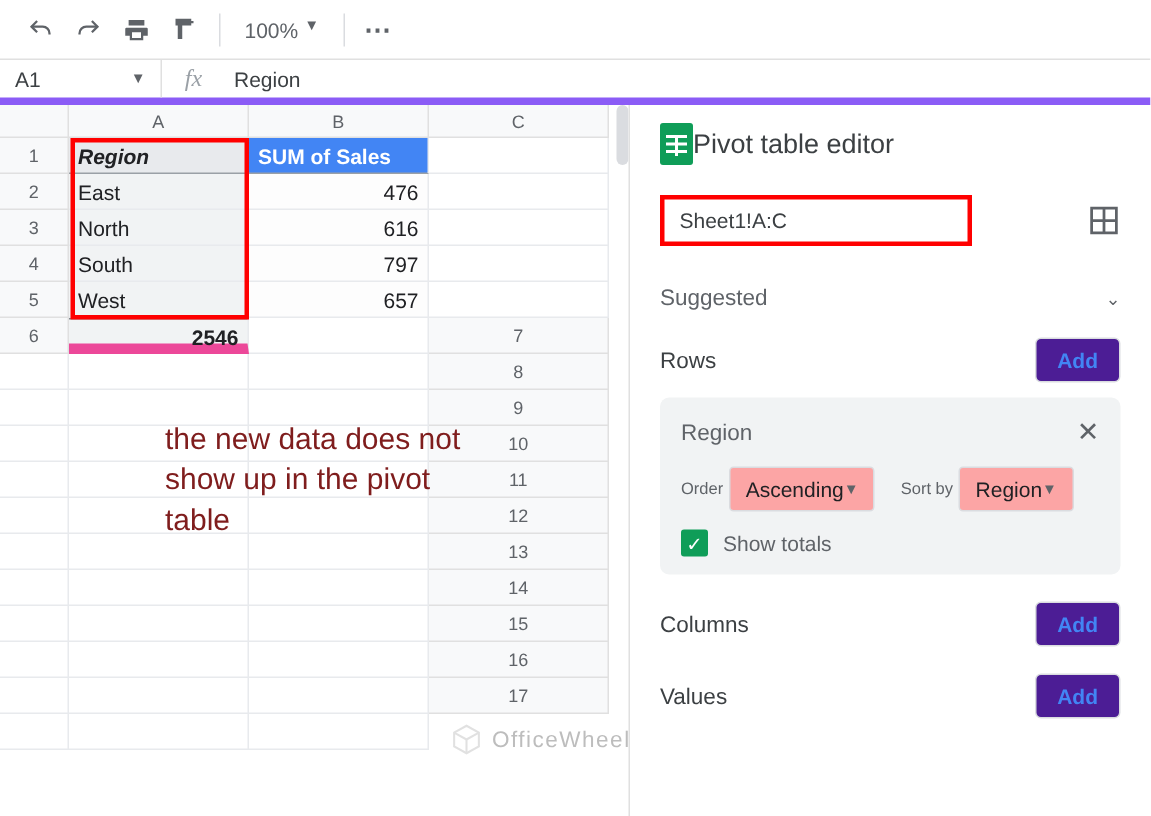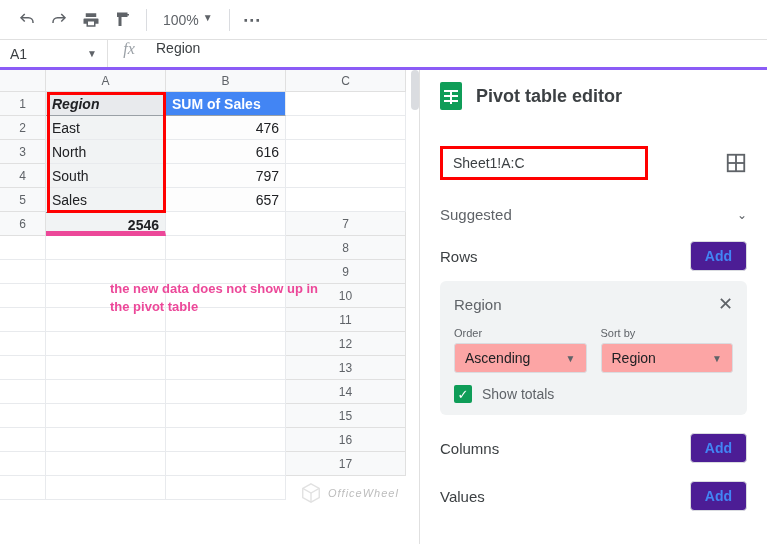--- a/index.html
+++ b/index.html
@@ -29,21 +29,22 @@
     font-size: 18px;
   }
   .tb-sep { width: 1px; height: 22px; background: #dadce0; margin: 0 4px; }
   .zoom { display: flex; align-items: flex-start; gap: 4px; color: #5f6368; font-size: 14px; padding: 0 6px;}
   .zoom .chev { font-size: 10px; }
   .more-dots { letter-spacing: 2px; font-weight: bold; }
   
   .fxbar {
     height: 30px;
     display: flex;
-    border-bottom: 3px solid #8b5cf6;
+    align-items: center;
+    border-bottom: 5px solid #8b5cf6;
     font-size: 14px;
     color: #3c4043;
   }
   .namebox {
     width: 108px; height: 100%;
     display: flex; align-items: center;
     padding: 0 10px;
     border-right: 1px solid #e0e0e0;
   }
   .namebox .chev { margin-left: auto; font-size: 10px; color: #5f6368;}
@@ -109,59 +110,58 @@
   .pv-head-b {
     background: #e8eaed;
     color: #fff;
     background: #4285f4;
     font-weight: bold;
     border-bottom: 1px solid #9aa0a6;
   }
   .pv-data-a { background: #f1f3f4; }
   .pv-data-b { text-align: right; background: #fdfdfd;}
   .pv-total-a { background: #e8eaed; font-weight: bold; border-top: 1px solid #80868b; border-bottom: 1px solid #80868b;}
-  .pv-total-b { background: #f1f3f4; font-weight: bold; text-align: right; border-top: 1px solid #80868b; border-bottom: 5px solid #ec4899;}
+  .pv-total-b { background: #f1f3f4; font-weight: bold; text-align: right; border-top: 1px solid #80868b; border-bottom: 7px solid #ec4899;}
   
   .redbox1 {
     position: absolute;
     left: 47px; top: 22px;
     width: 119px; height: 121px;
     border: 3px solid #ff0000;
     pointer-events: none;
   }
   .annot {
     position: absolute;
     left: 110px; top: 210px;
     width: 220px;
-    color: #ec4899;
-    font-weight: bold;
-    font-size: 13px;
+    color: #7f1d1d;
+    font-weight: normal;
+    font-size: 20px;
     line-height: 1.35;
   }
   .scroll-stub {
     position: absolute;
     right: 0; top: 0;
     width: 8px; height: 40px;
     background: #dadce0;
     border-radius: 4px;
   }
   .watermark {
     position: absolute;
     left: 300px; top: 412px;
     color: #bdbdbd;
-    font-size: 11px;
+    font-size: 15px;
     letter-spacing: 1px;
-    display: flex; align-items: center; gap: 6px; font-style: italic;
+    display: flex; align-items: center; gap: 6px;
   }
   .watermark svg { opacity: 0.45; }
   
   .panel-head {
-    display: flex; align-items: center; gap: 14px;
-    margin-bottom: 36px;
-    font-weight: bold;
+    display: flex; align-items: center; 
+    margin-bottom: 20px;
   }
   .gs-logo {
     width: 22px; height: 28px;
     background: #0f9d58;
     position: relative;
     border-radius: 2px;
   }
   .gs-logo::before, .gs-logo::after {
     content: ""; position: absolute; background: #fff;
   }
@@ -216,21 +216,21 @@
   }
   .chip-head {
     display: flex; align-items: center;
     font-size: 15px; color: #5f6368; font-weight: 500;
     margin-bottom: 12px;
   }
   .chip-head .x { margin-left: auto; color: #5f6368; cursor: pointer; font-size: 18px;}
   .chip-row { display: flex; gap: 14px; }
   .sel {
     flex: 1;
-    display: flex; flex-direction: column; gap: 4px;
+    display: flex; flex-direction: row; gap: 4px; align-items: center;
   }
   .sel-lbl { font-size: 11px; color: #5f6368; }
   .sel-box {
     background: #fca5a5;
     border: 1px solid #dadce0;
     border-radius: 3px;
     height: 30px;
     display: flex; align-items: center;
     padding: 0 10px;
     font-size: 14px;
@@ -317,21 +317,21 @@
       <div class="cell pv-data-a">North</div>
       <div class="cell pv-data-b">616</div>
       <div class="cell"></div>
 
       <div class="rn">4</div>
       <div class="cell pv-data-a">South</div>
       <div class="cell pv-data-b">797</div>
       <div class="cell"></div>
 
       <div class="rn">5</div>
-      <div class="cell pv-data-a">Sales</div>
+      <div class="cell pv-data-a">West</div>
       <div class="cell pv-data-b">657</div>
       <div class="cell"></div>
 
       <div class="rn">6</div>
       <div class="cell pv-total-b">2546</div>
       <div class="cell"></div>
 
       <div class="rn">7</div>
         <div class="cell"></div>
         <div class="cell"></div>

